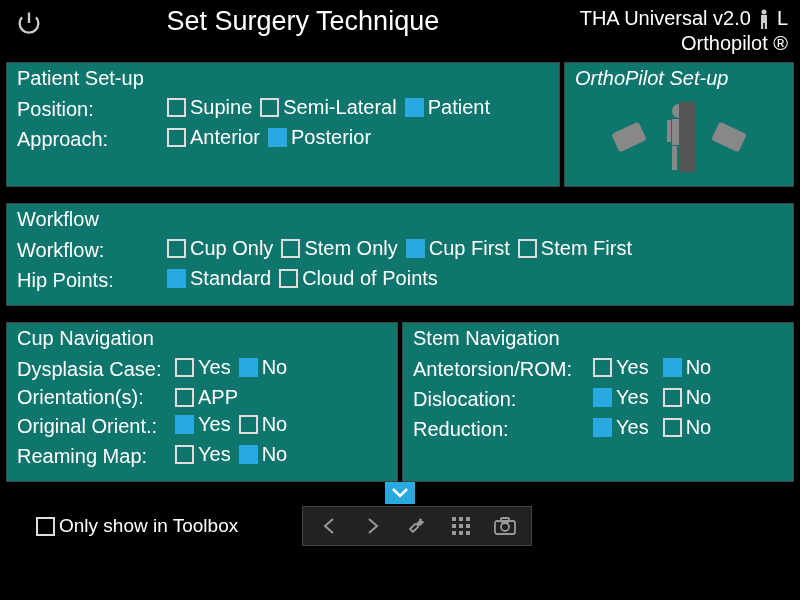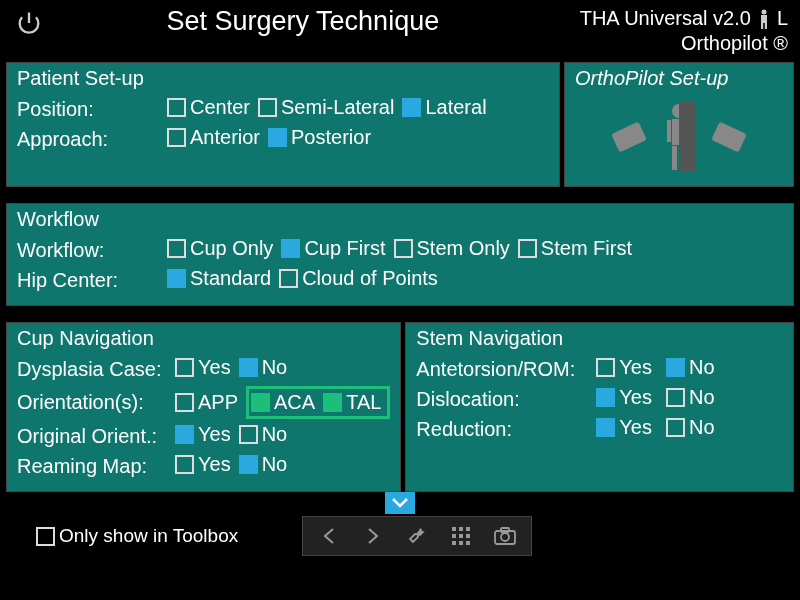--- a/index.html
+++ b/index.html
@@ -158,27 +158,27 @@
   </div>
 </div>
 
 <div class="top-row">
   <div class="section patient-setup">
     <div class="section-title">Patient Set-up</div>
     <div class="row">
       <span class="row-label">Position:</span>
       <span id="position-opts"><span class="cb">
             <span class="box"></span>
-            <span>Center</span>
+            <span>Supine</span>
           </span><span class="cb">
             <span class="box"></span>
             <span>Semi-Lateral</span>
           </span><span class="cb">
             <span class="box sel"></span>
-            <span>Lateral</span>
+            <span>Patient</span>
           </span></span>
     </div>
     <div class="row">
       <span class="row-label">Approach:</span>
       <span id="approach-opts"><span class="cb">
             <span class="box"></span>
             <span>Anterior</span>
           </span><span class="cb">
             <span class="box sel"></span>
             <span>Posterior</span>
@@ -206,32 +206,32 @@
 </div>
 
 <div class="section" style="margin:16px 6px;">
   <div class="section-title">Workflow</div>
   <div class="row">
     <span class="row-label">Workflow:</span>
     <span id="workflow-opts"><span class="cb">
           <span class="box"></span>
           <span>Cup Only</span>
         </span><span class="cb">
+          <span class="box"></span>
+          <span>Stem Only</span>
+        </span><span class="cb">
           <span class="box sel"></span>
           <span>Cup First</span>
         </span><span class="cb">
           <span class="box"></span>
-          <span>Stem Only</span>
-        </span><span class="cb">
-          <span class="box"></span>
           <span>Stem First</span>
         </span></span>
   </div>
   <div class="row">
-    <span class="row-label">Hip Center:</span>
+    <span class="row-label">Hip Points:</span>
     <span id="hipcenter-opts"><span class="cb">
           <span class="box sel"></span>
           <span>Standard</span>
         </span><span class="cb">
           <span class="box"></span>
           <span>Cloud of Points</span>
         </span></span>
   </div>
 </div>
 
@@ -247,30 +247,20 @@
             <span class="box sel"></span>
             <span>No</span>
           </span></span>
     </div>
     <div class="row">
       <span class="cup-row-label">Orientation(s):</span>
       <span class="cb">
           <span class="box"></span>
           <span>APP</span>
         </span>
-      <span class="highlight-box">
-        <span class="cb">
-            <span class="box sel-green"></span>
-            <span>ACA</span>
-          </span>
-        <span class="cb" style="margin-right:0">
-            <span class="box sel-green"></span>
-            <span>TAL</span>
-          </span>
-      </span>
     </div>
     <div class="row">
       <span class="cup-row-label">Original Orient.:</span>
       <span id="orig-opts"><span class="cb">
             <span class="box sel"></span>
             <span>Yes</span>
           </span><span class="cb">
             <span class="box"></span>
             <span>No</span>
           </span></span>

